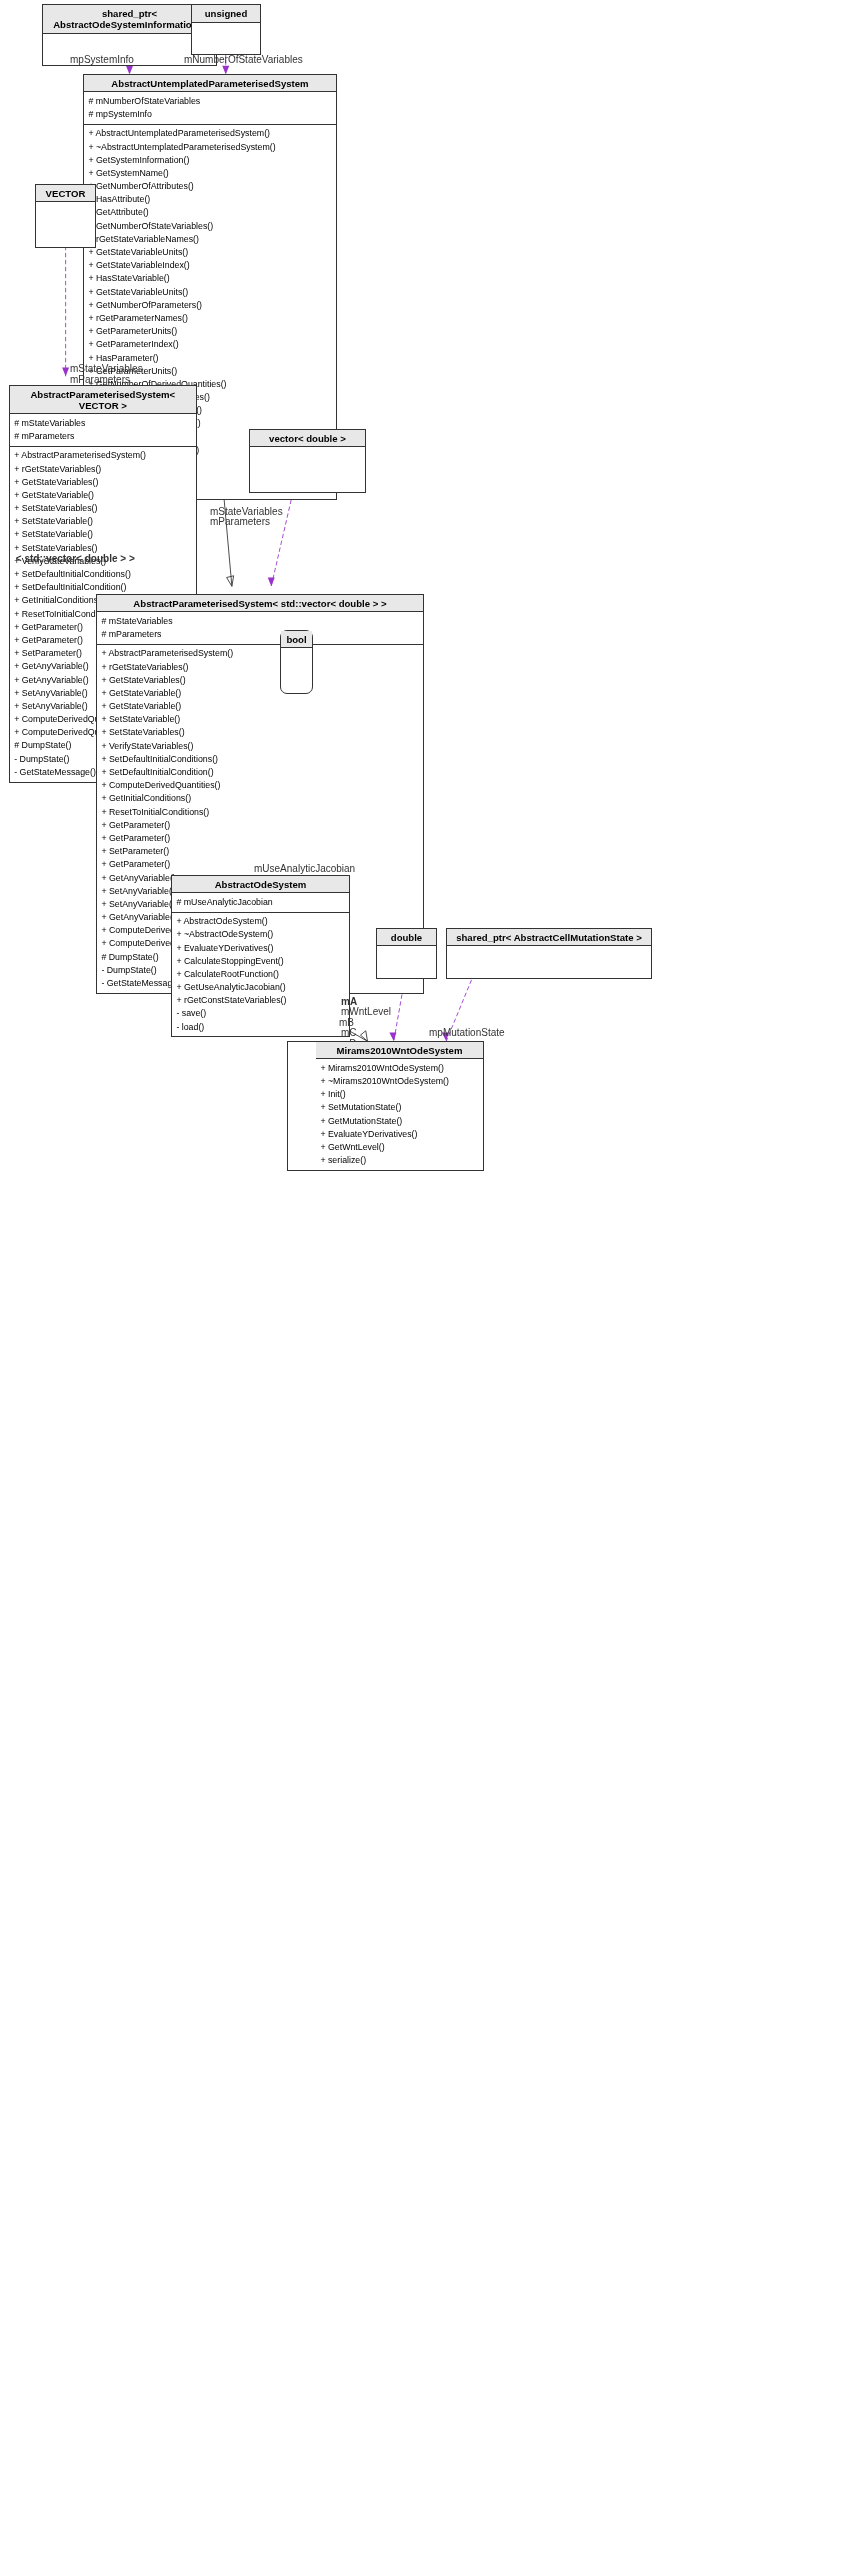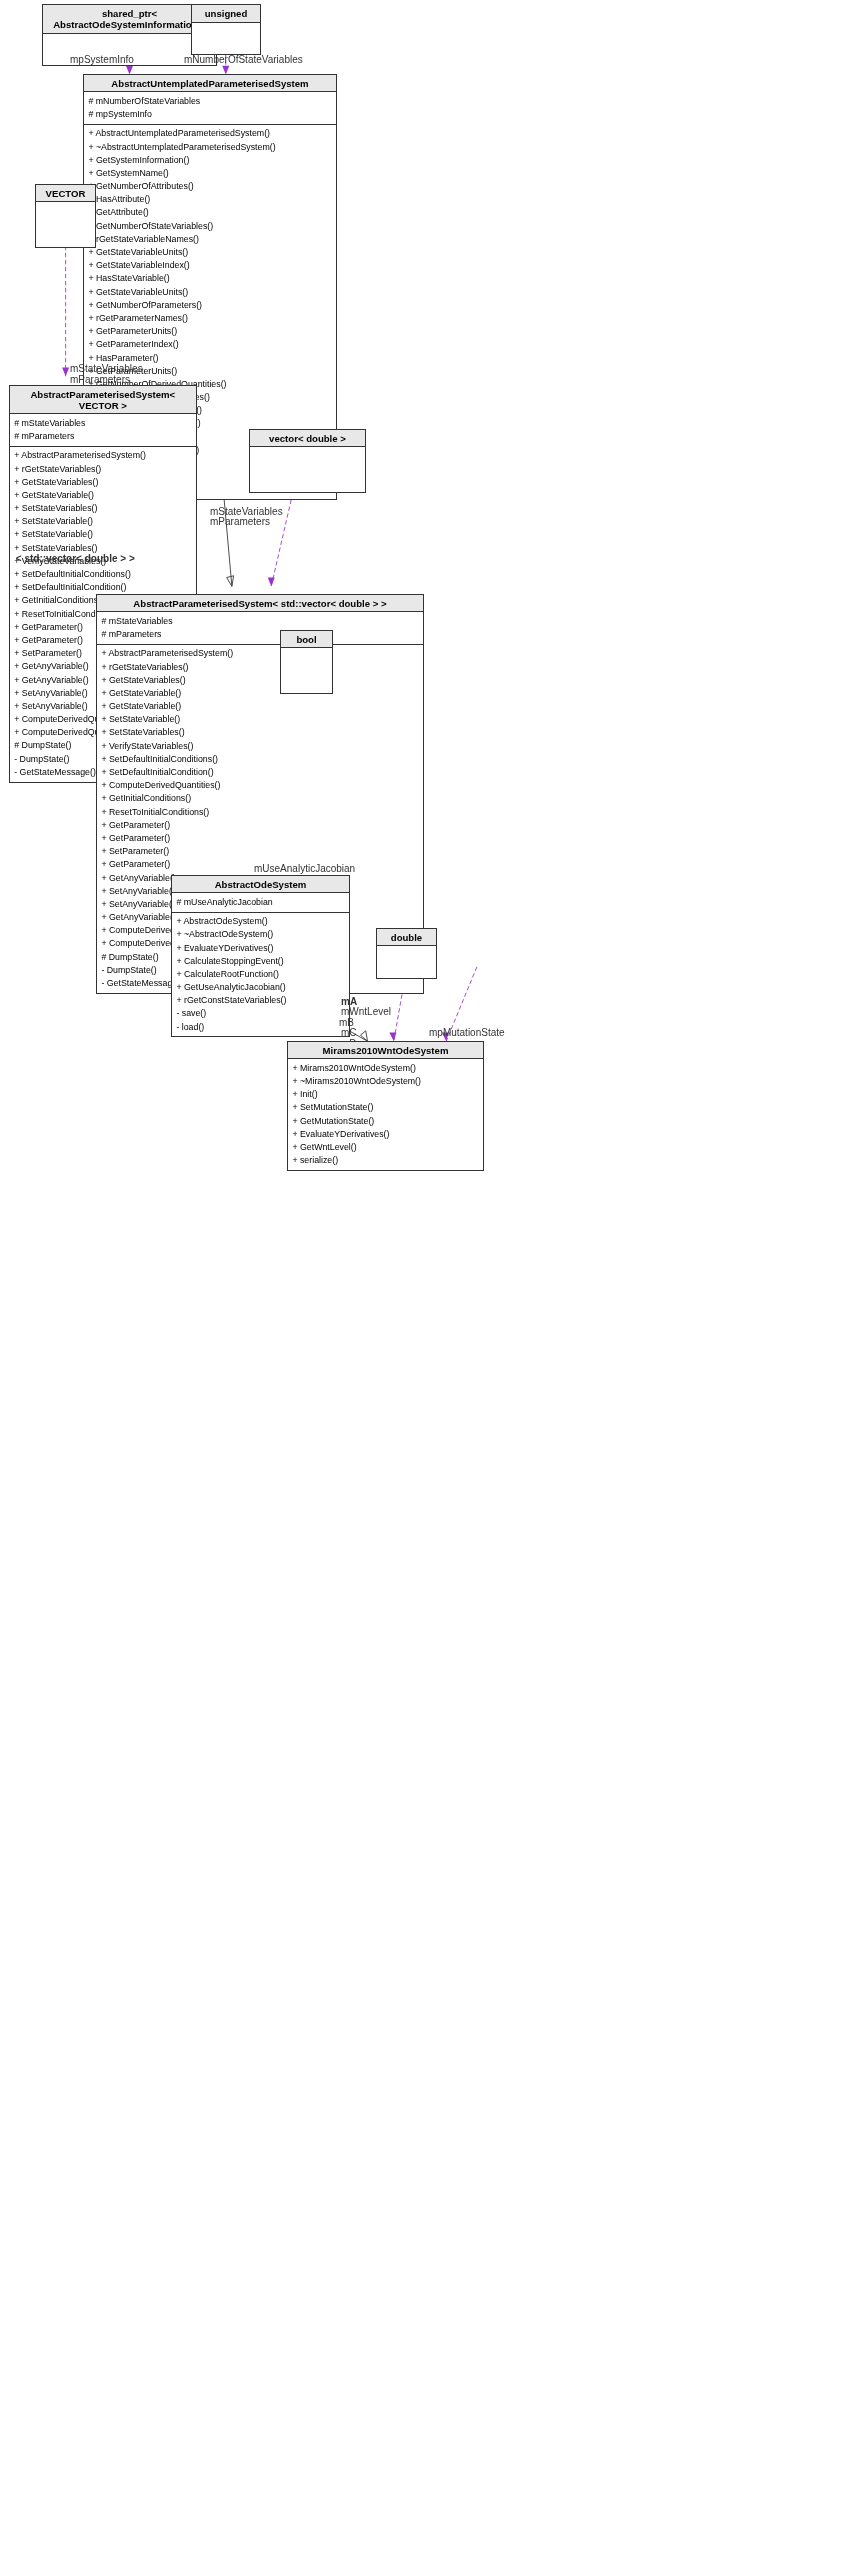--- a/index.html
+++ b/index.html
@@ -255,21 +255,21 @@
       <p>+ SetAnyVariable()</p>
       <p>+ GetAnyVariable()</p>
       <p>+ ComputeDerivedQuantities()</p>
       <p>+ ComputeDerivedQuantitiesFromCurrentState()</p>
       <p># DumpState()</p>
       <p>- DumpState()</p>
       <p>- GetStateMessage()</p>
     </div>
   </div>
 
-  <div class="uml-box" style="left:280px; top:630px; width:53px;">
+  <div class="uml-box" style="left:280px; top:630px; width:33px;border-radius:7px;">
     <div class="uml-box-header">bool</div>
     <div class="uml-box-section">
       <p>&nbsp;</p>
       <p>&nbsp;</p>
       <p>&nbsp;</p>
     </div>
   </div>
 
   <div class="label-text" style="left:254px; top:863px;">mUseAnalyticJacobian</div>
 
@@ -292,31 +292,38 @@
   </div>
 
   <div class="uml-box" style="left:376px; top:928px; width:61px;">
     <div class="uml-box-header">double</div>
     <div class="uml-box-section">
       <p>&nbsp;</p>
       <p>&nbsp;</p>
     </div>
   </div>
 
+  <div class="uml-box" style="left:446px; top:928px; width:206px;">
+    <div class="uml-box-header">shared_ptr&lt; AbstractCellMutationState &gt;</div>
+    <div class="uml-box-section">
+      <p>&nbsp;</p>
+      <p>&nbsp;</p>
+    </div>
+  </div>
 
   <div class="label-text" style="left:341px; top:996px;font-weight:bold;">mA</div>
   <div class="label-text" style="left:341px; top:1006px;">mWntLevel</div>
   <div class="label-text" style="left:339px; top:1017px;text-align:right;">mB</div>
   <div class="label-text" style="left:341px; top:1027px;">mC</div>
   <div class="label-text" style="left:341px; top:1038px;">mD</div>
   <div class="label-text" style="left:341px; top:1048px;">mE</div>
   <div class="label-text" style="left:341px; top:1059px;">mF</div>
   <div class="label-text" style="left:429px; top:1027px;">mpMutationState</div>
 
-  <div class="uml-box" style="left:287px; top:1041px; width:197px;">
+  <div class="uml-box" style="left:287px; top:1041px; width:197px;padding-left:28px;">
     <div class="uml-box-header">Mirams2010WntOdeSystem</div>
     <div class="uml-box-section">
       <p>+ Mirams2010WntOdeSystem()</p>
       <p>+ ~Mirams2010WntOdeSystem()</p>
       <p>+ Init()</p>
       <p>+ SetMutationState()</p>
       <p>+ GetMutationState()</p>
       <p>+ EvaluateYDerivatives()</p>
       <p>+ GetWntLevel()</p>
       <p>+ serialize()</p>

